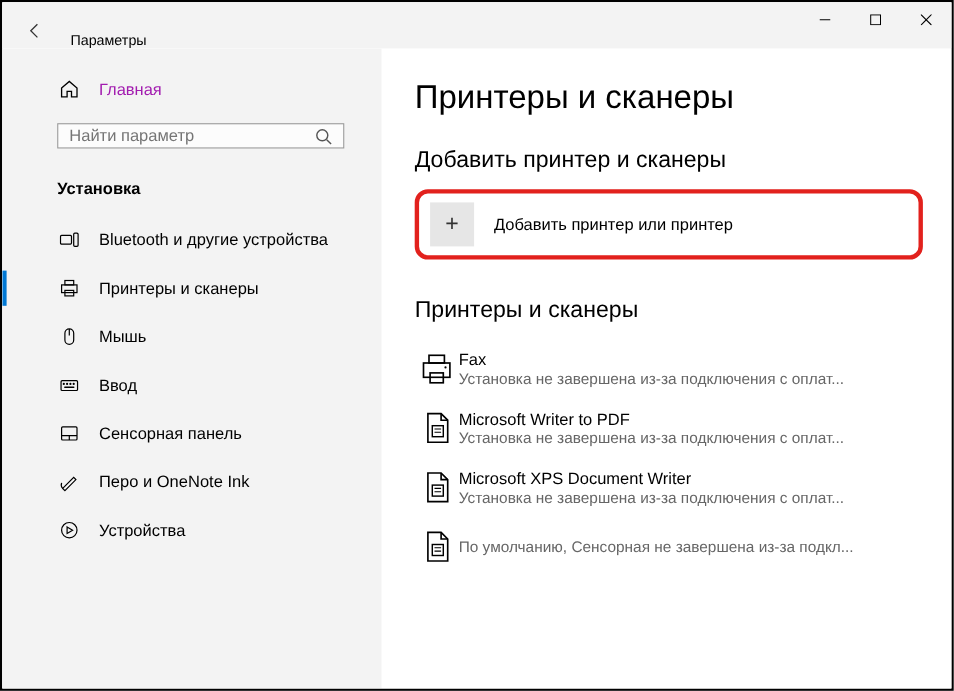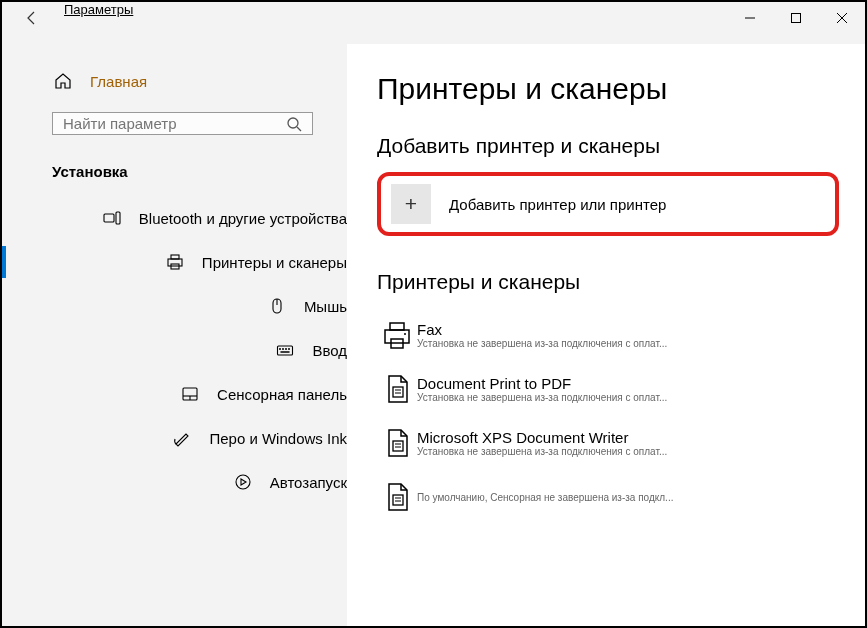--- a/index.html
+++ b/index.html
@@ -15,24 +15,23 @@
     width: 100%;
     height: 100%;
     display: flex;
     flex-direction: column;
     background: #fff;
   }
   
   .titlebar {
     height: 42px;
     display: flex;
-    align-items: flex-start;
+    align-items: flex-end;
     background: #f3f3f3;
     position: relative;
-    text-decoration: underline;
   }
   .titlebar .back {
     width: 32px;
     height: 32px;
     display: flex;
     align-items: center;
     justify-content: center;
     margin-left: 14px;
     font-size: 15px;
     color: #333;
@@ -67,21 +66,21 @@
     width: 345px;
     background: #f3f3f3;
     padding-top: 20px;
     overflow: hidden;
   }
   .home-row {
     display: flex;
     align-items: center;
     padding: 8px 0 8px 50px;
     font-size: 15px;
-    color: #a16207;
+    color: #a21caf;
   }
   .home-row .ico {
     width: 22px;
     display: flex;
     justify-content: center;
   }
   .home-row .label {
     margin-left: 16px;
   }
   .searchbox {
@@ -114,21 +113,20 @@
     color: #000;
   }
   .nav-item {
     display: flex;
     align-items: center;
     height: 44px;
     padding-left: 50px;
     font-size: 15px;
     color: #000;
     position: relative;
-    justify-content: flex-end;
   }
   .nav-item .ico {
     width: 22px;
     display: flex;
     justify-content: center;
   }
   .nav-item .label {
     margin-left: 16px;
   }
   .nav-item.active::before {
@@ -205,21 +203,21 @@
   .device-row .dtext {
     min-width: 0;
     flex: 1;
   }
   .dname {
     font-size: 15px;
     color: #000;
     white-space: nowrap;
   }
   .dstatus {
-    font-size: 10px;
+    font-size: 14px;
     color: #666;
     white-space: nowrap;
     overflow: hidden;
     text-overflow: ellipsis;
     max-width: 380px;
   }
   svg { display: block; }
 </style>
 </head>
 <body>
@@ -334,31 +332,31 @@
         <span class="label">Сенсорная панель</span>
       </div>
 
       <div class="nav-item">
         <span class="ico">
           <svg width="18" height="18" viewBox="0 0 18 18">
               <path d="M3 15 L13 5 L15 7 L5 17 Z" stroke="#000" stroke-width="1.1" fill="none"></path>
               <path d="M3 15 Q1 13 2 10" stroke="#000" stroke-width="1.1" fill="none"></path>
             </svg>
         </span>
-        <span class="label">Перо и Windows Ink</span>
+        <span class="label">Перо и OneNote Ink</span>
       </div>
 
       <div class="nav-item">
         <span class="ico">
           <svg width="18" height="18" viewBox="0 0 18 18">
               <circle cx="9" cy="9" r="7" stroke="#000" stroke-width="1.1" fill="none"></circle>
               <path d="M7 6 L12 9 L7 12 Z" stroke="#000" stroke-width="1.1" fill="none"></path>
             </svg>
         </span>
-        <span class="label">Автозапуск</span>
+        <span class="label">Устройства</span>
       </div>
 
 
     </div>
 
     <div class="main">
       <h1 class="page-title">Принтеры и сканеры</h1>
 
       <h2 class="section-title">Добавить принтер и сканеры</h2>
 
@@ -390,21 +388,21 @@
         <span class="dico">
           <svg width="32" height="32" viewBox="0 0 32 32">
               <path d="M8 3 L20 3 L26 9 L26 29 L8 29 Z" stroke="#000" stroke-width="1.5" fill="none"></path>
               <path d="M20 3 L20 9 L26 9" stroke="#000" stroke-width="1.5" fill="none"></path>
               <rect x="12" y="14" width="10" height="10" stroke="#000" stroke-width="1.3" fill="none"></rect>
               <line x1="14" y1="17" x2="20" y2="17" stroke="#000"></line>
               <line x1="14" y1="20" x2="20" y2="20" stroke="#000"></line>
             </svg>
         </span>
         <div class="dtext">
-          <div class="dname">Document Print to PDF</div>
+          <div class="dname">Microsoft Writer to PDF</div>
           <div class="dstatus">Установка не завершена из-за подключения с оплат...</div>
         </div>
       </div>
 
       <div class="device-row">
         <span class="dico">
           <svg width="32" height="32" viewBox="0 0 32 32">
               <path d="M8 3 L20 3 L26 9 L26 29 L8 29 Z" stroke="#000" stroke-width="1.5" fill="none"></path>
               <path d="M20 3 L20 9 L26 9" stroke="#000" stroke-width="1.5" fill="none"></path>
               <rect x="12" y="14" width="10" height="10" stroke="#000" stroke-width="1.3" fill="none"></rect>

